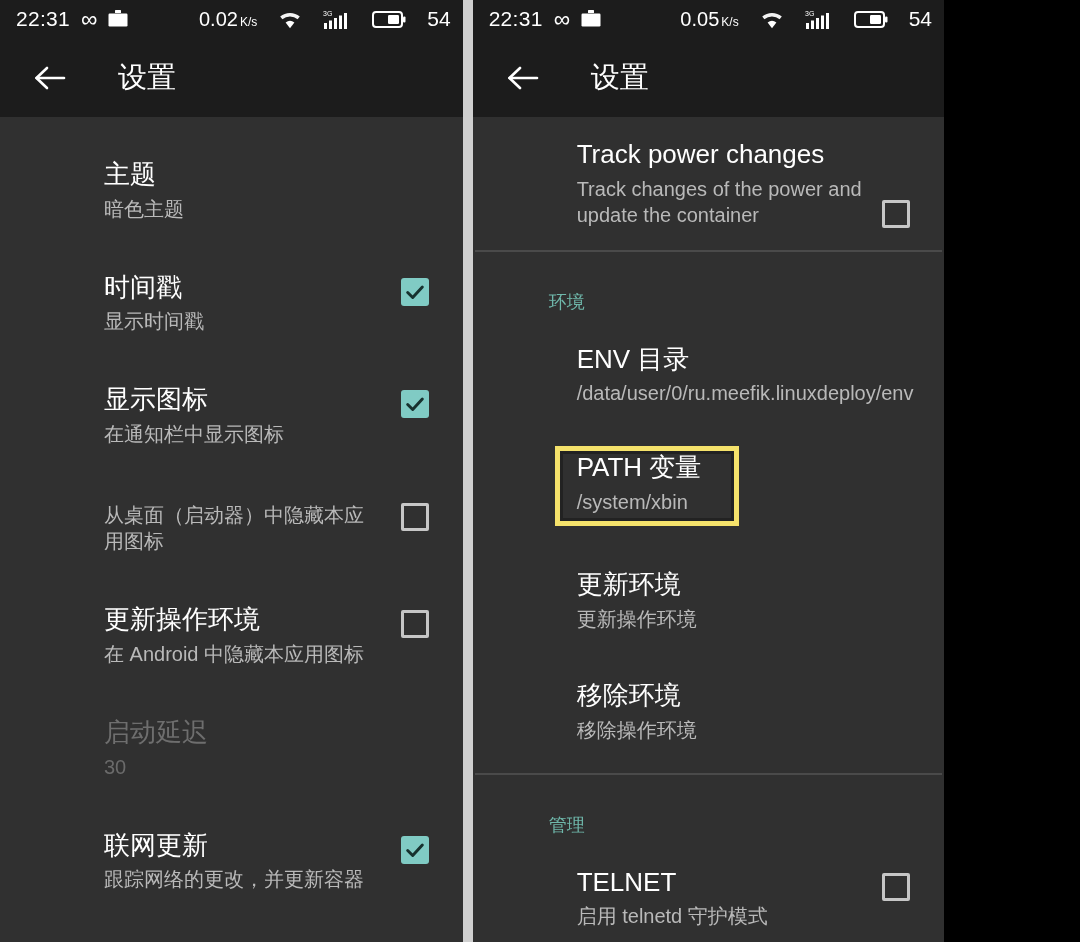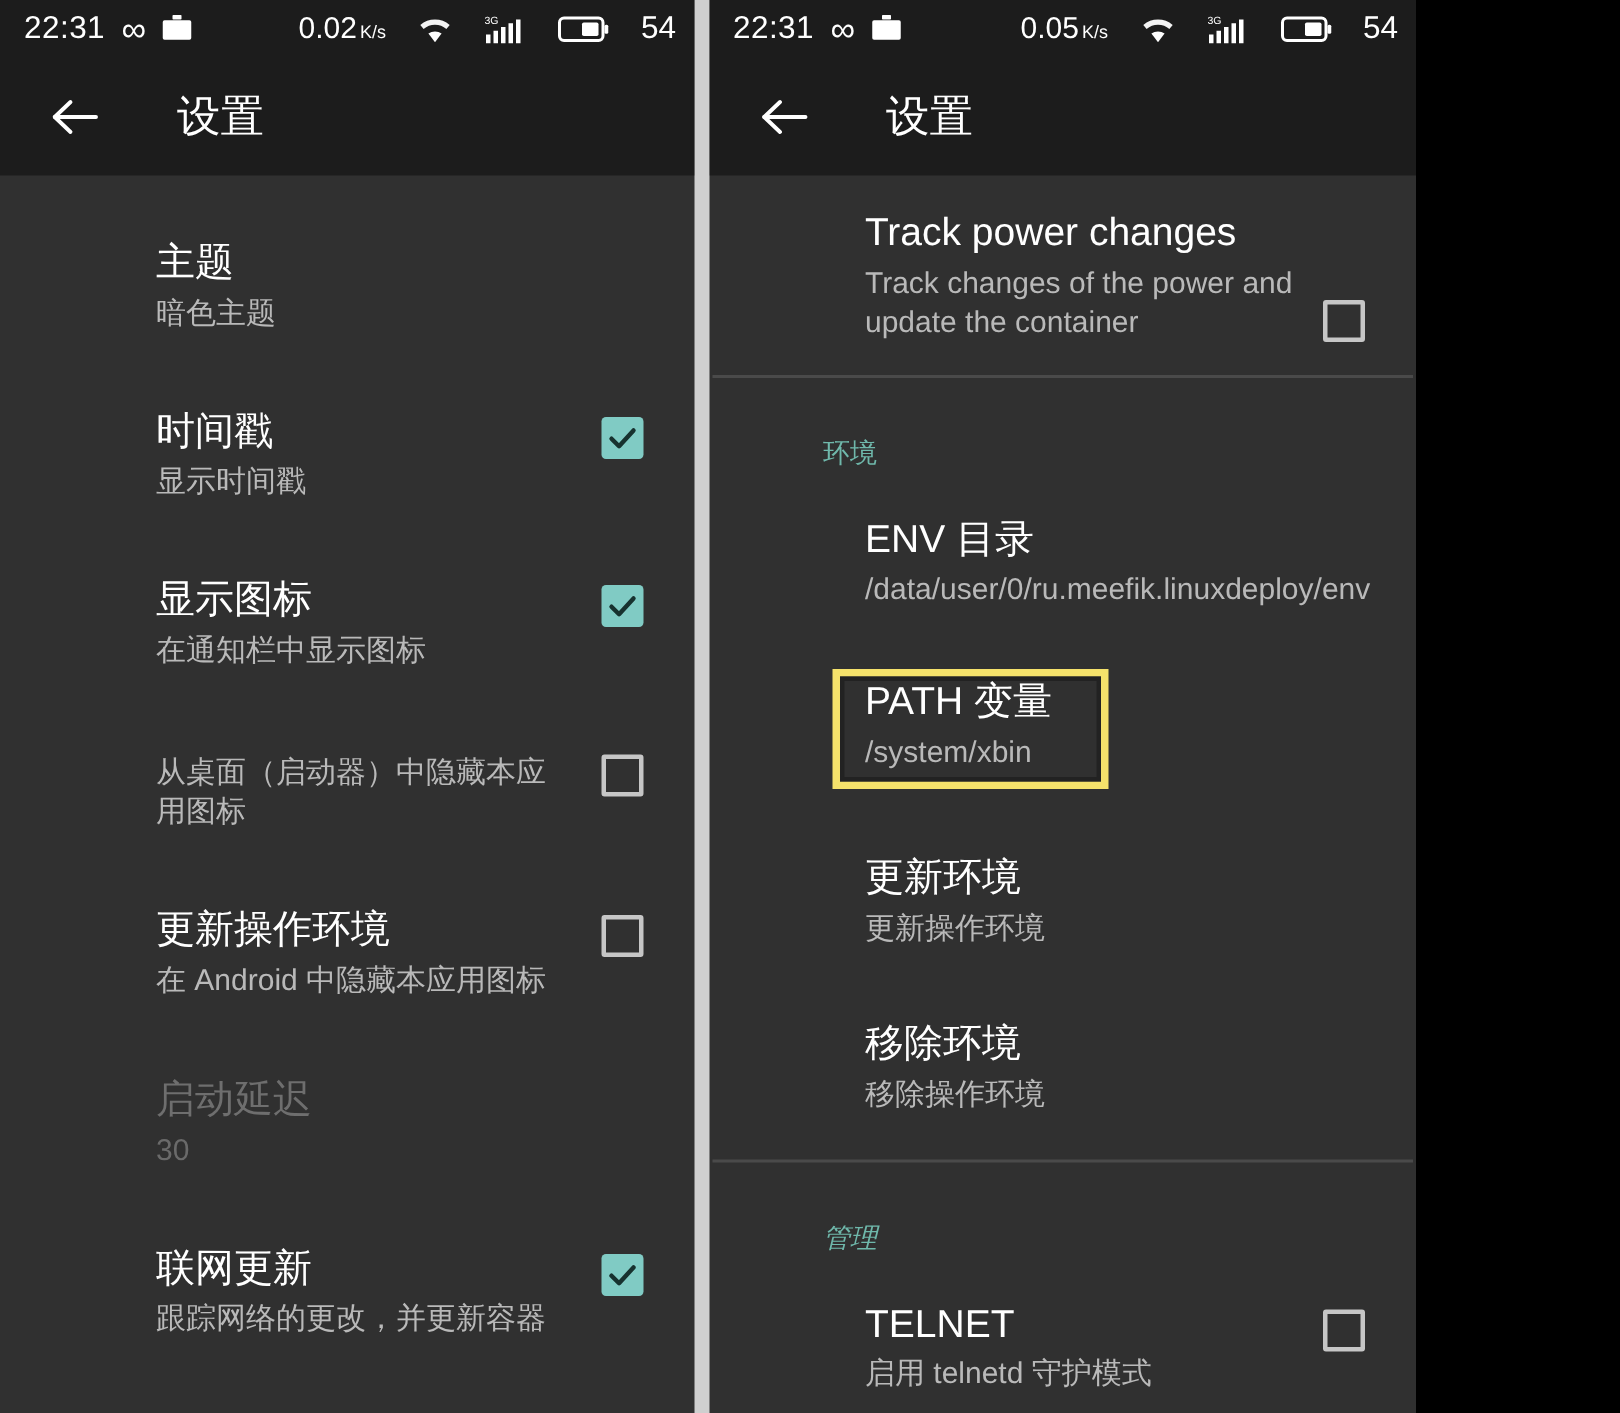--- a/index.html
+++ b/index.html
@@ -392,21 +392,21 @@
 
       <div class="row" style="padding-top:36px;padding-bottom:30px;">
         <div class="texts">
           <div class="title">移除环境</div>
           <div class="summary">移除操作环境</div>
         </div>
       </div>
 
       <div class="divider"></div>
 
-      <div class="section-header" style="padding-top:38px;font-style:italic;">管理</div>
+      <div class="section-header" style="padding-top:38px;">管理</div>
 
       <div class="row" style="padding-top:30px;padding-bottom:14px;">
         <div class="texts">
           <div class="title">TELNET</div>
           <div class="summary">启用 telnetd 守护模式</div>
         </div>
         <div class="cb off"></div>
       </div>
 
     </div>

